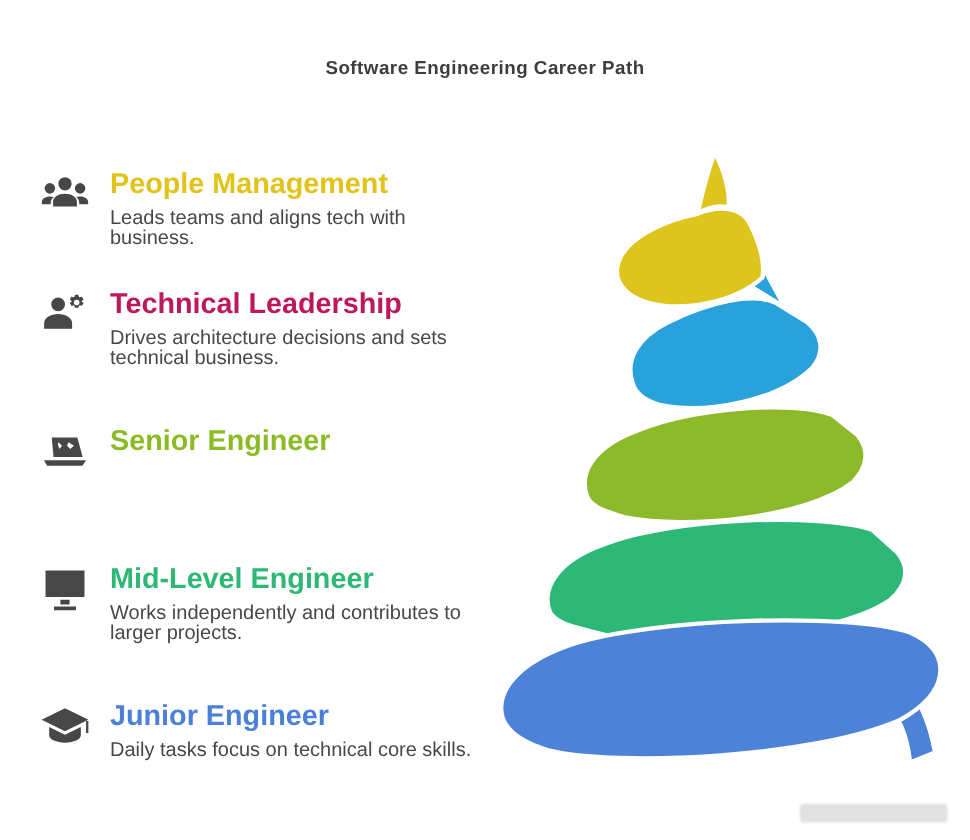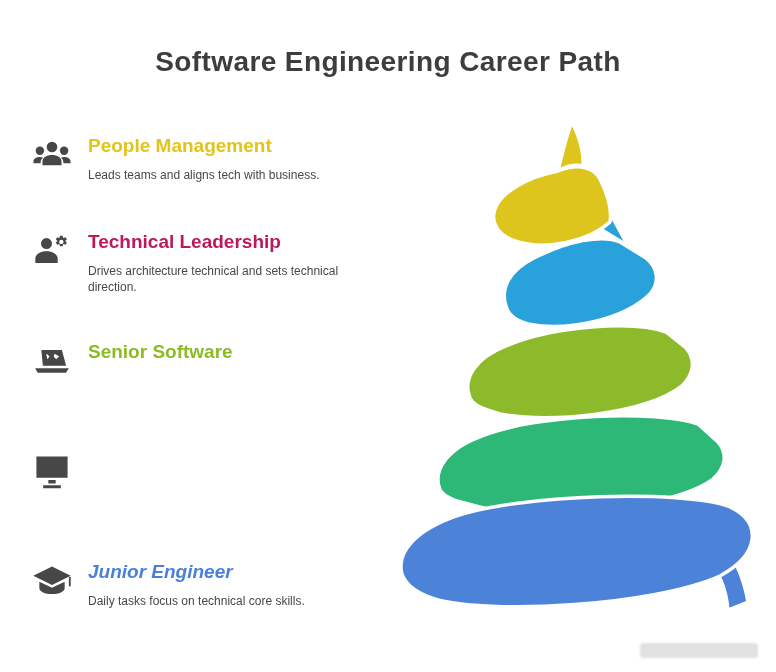--- a/index.html
+++ b/index.html
@@ -1,30 +1,30 @@
 <!DOCTYPE html>
 <html><head>
 <meta charset="utf-8">
 <style>
   html,body{margin:0;padding:0;background:#ffffff;font-family:"Liberation Sans",sans-serif;}
   .canvas{position:relative;width:776px;height:672px;background:#ffffff;overflow:hidden;}
 
   .page-title{
     position:absolute;top:46px;left:0;width:776px;text-align:center;
-    font-size:28px;font-weight:bold;color:#3d3d3d;letter-spacing:.4px;margin:0;
+    font-size:15px;font-weight:bold;color:#3d3d3d;letter-spacing:.4px;margin:0;
   }
 
   .level-row{position:absolute;left:30px;width:340px;}
   .level-row .icon{
     position:absolute;left:0;top:-2px;width:44px;height:44px;color:#474747;
   }
   .level-row .icon svg{width:44px;height:44px;fill:currentColor;}
   .level-texts{margin-left:58px;}
-  .level-heading{font-size:19px;font-weight:bold;line-height:20px;}
-  .level-desc{margin-top:11px;font-size:12px;line-height:16px;color:#484848;width:292px;}
+  .level-heading{font-size:23px;font-weight:bold;line-height:20px;}
+  .level-desc{margin-top:11px;font-size:16px;line-height:16px;color:#484848;width:292px;}
 
   .row-1{top:136px;}
   .row-2{top:232px;}
   .row-3{top:342px;}
   .row-4{top:452px;}
   .row-5{top:562px;}
 
   .cone-wrap{position:absolute;left:388px;top:110px;width:380px;height:512px;}
   .cone-wrap svg{width:380px;height:512px;}
   .band{stroke:#ffffff;stroke-width:3.5;stroke-linejoin:round;}
@@ -55,53 +55,57 @@
 
   <div class="level-row row-2">
     <span class="icon">
       <svg viewBox="0 0 24 24">
           <path d="M9 4.4a3 3 0 1 1 0 6 3 3 0 0 1 0-6zM9 11.6c3.4 0 6.1 1.8 6.1 4V18H2.9v-2.4c0-2.2 2.7-4 6.1-4z"></path>
           <path d="M17.8 3.2l.4 1.1 1.2-.3.7 1.2-.9.8.9.8-.7 1.2-1.2-.3-.4 1.1h-1.4l-.4-1.1-1.2.3-.7-1.2.9-.8-.9-.8.7-1.2 1.2.3.4-1.1h1.4zm-.7 2.1a1.2 1.2 0 1 0 0 2.4 1.2 1.2 0 0 0 0-2.4z"></path>
         </svg>
     </span>
     <div class="level-texts">
       <div class="level-heading" style="color: #be185d;">Technical Leadership</div>
-      <div class="level-desc">Drives architecture technical and sets technical direction.</div>
+      <div class="level-desc">Drives architecture decisions and sets technical business.</div>
     </div>
   </div>
 
   <div class="level-row row-3">
     <span class="icon">
       <svg viewBox="0 0 24 24">
           <path d="M6.2 5.5h11.2l2.3 8.5H7L6.2 5.5zm2.9 2l1.6 1.5-1.2 1.5-.6-2.3.2-.7zm4.4 0l2.4 1.5-1.6 1.5-1.4-1.5.6-1.5z" fill-rule="evenodd"></path>
           <path d="M2.8 15.4h18.4l-1.6 2.4H4.2l-1.4-2.4z"></path>
         </svg>
     </span>
     <div class="level-texts">
-      <div class="level-heading" style="color: rgb(140, 187, 36);">Senior Software</div>
+      <div class="level-heading" style="color: rgb(140, 187, 36);">Senior Engineer</div>
     </div>
   </div>
 
   <div class="level-row row-4">
     <span class="icon">
       <svg viewBox="0 0 24 24">
           <path d="M3.5 3.5h17v11.6h-17V3.5zM10 16.3h4v2h-4v-2zM7.2 19.2h9.6v1.6H7.2v-1.6z"></path>
         </svg>
     </span>
+    <div class="level-texts">
+      <div class="level-heading" style="color: rgb(45, 184, 118);">Mid-Level Engineer</div>
+      <div class="level-desc">Works independently and contributes to larger projects.</div>
+    </div>
   </div>
 
   <div class="level-row row-5">
     <span class="icon">
       <svg viewBox="0 0 24 24">
           <path d="M12 3.6L1.8 8.6 12 13.6l10.2-5L12 3.6zM5.1 11.8v3.6c0 1.8 3.1 3.2 6.9 3.2s6.9-1.4 6.9-3.2v-3.6L12 15.2l-6.9-3.4z"></path>
           <path d="M21.2 9.2h1v5.2h-1z"></path>
         </svg>
     </span>
     <div class="level-texts">
-      <div class="level-heading" style="color: rgb(75, 128, 217); font-style: italic;">Junior Engineer</div>
+      <div class="level-heading" style="color: rgb(75, 128, 217);">Junior Engineer</div>
       <div class="level-desc">Daily tasks focus on technical core skills.</div>
     </div>
   </div>
 
   <div class="cone-wrap">
     <svg viewBox="0 0 380 512">
 
       <path class="band" d="M184,12 C191,26 196,41 195,56 C187,54 178,56 170,61 C174,44 178,26 184,12 Z" fill="#ddc51e"></path>
 
       <path class="band" d="M200,62 L240,136 L214,120 C208,98 203,78 200,62 Z" fill="#29a2dc"></path>

